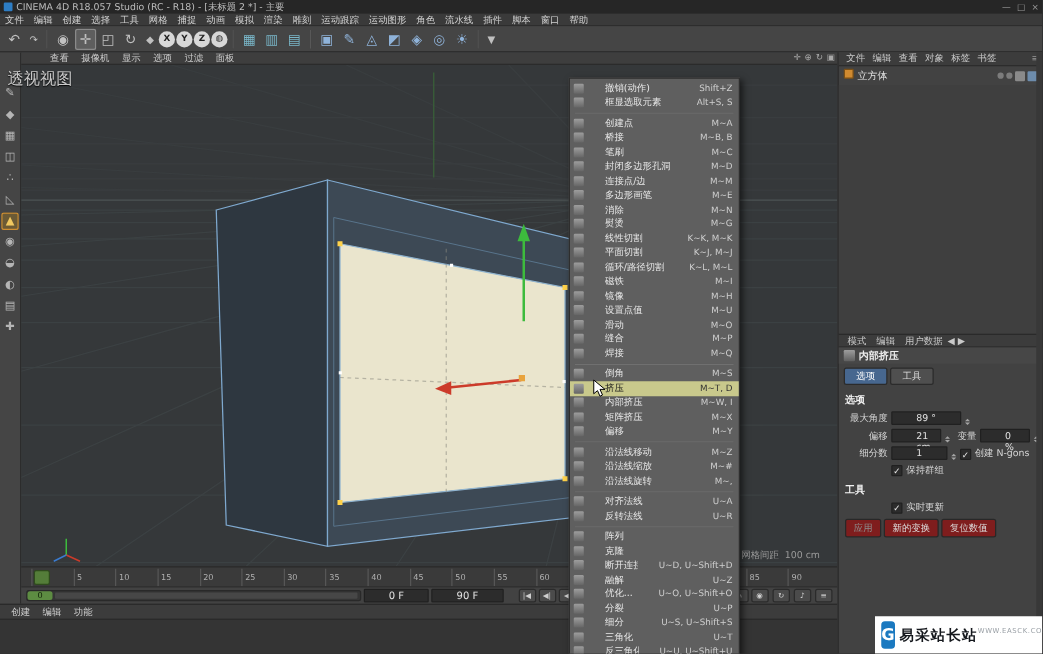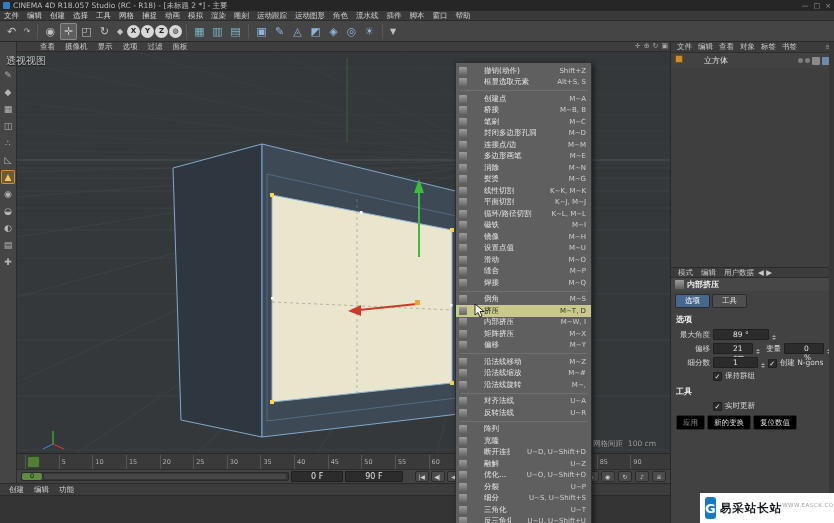--- a/index.html
+++ b/index.html
@@ -25,39 +25,39 @@
 .leftbar{position:absolute;left:0;top:42px;width:17px;height:441px;background:#454545;border-right:1px solid #2c2c2c;display:flex;flex-direction:column;align-items:center;padding-top:26px;gap:3px}
 .licon{width:14px;height:14px;display:flex;align-items:center;justify-content:center;color:#b5b5b5;font-size:9px;border-radius:2px}
 .licon.active{background:#6b5a35;box-shadow:inset 0 0 0 1px #cf8f33;color:#f0c860}
 
 
 .viewport{position:absolute;left:17px;top:42px;width:653px;height:411px;background:#35383a}
 .vmenu{position:relative;height:10px;background:#3e3e3e;border-bottom:1px solid #2b2b2b;display:flex;align-items:center;padding-left:18px;color:#cbcbcb;font-size:7.5px}
 .vmenu .mitem{padding:0 5px}
 .vcorner{position:absolute;right:2px;top:0;display:flex;gap:3px;color:#a8a8a8;font-size:7px}
 .scene{position:absolute;left:0;top:10px;width:653px;height:401px;display:block}
-.persp-label{position:absolute;left:6px;top:54px;color:#c8c8c8;font-size:10px;z-index:6;text-shadow:0 1px 1px #000}
+.persp-label{position:absolute;left:6px;top:54px;color:#c8c8c8;font-size:13px;z-index:6;text-shadow:0 1px 1px #000}
 .gridinfo{position:absolute;right:14px;bottom:4px;color:#9b9b9b;font-size:7.5px;z-index:6}
 
 
 .ctxmenu{position:absolute;left:455px;top:62px;width:137px;background:#5f5f5f;border:1px solid #2e2e2e;box-shadow:2px 2px 5px rgba(0,0,0,.55);z-index:20;padding:2px 0}
 .citem{display:flex;align-items:center;height:11.5px;padding:0 5px 0 3px;gap:17px;font-size:7.5px;color:#e8e8e8;white-space:nowrap}
 .cicon{width:8px;height:8px;border-radius:1px;background:linear-gradient(#9d9d9d,#666);flex:0 0 auto}
 .clabel{flex:1;overflow:hidden}
 .cshort{color:#cfcfcf;font-size:7px}
 .citem.hl{background:#c9c98c;color:#181818}
 .citem.hl .cshort{color:#333}
 .csep{height:1px;background:#484848;border-bottom:1px solid #707070;margin:2px 4px}
 
 
 .rightpanel{position:absolute;left:670px;top:42px;width:164px;height:481px;background:#424242;border-left:1px solid #282828}
 .ptabs{height:11px;background:#3c3c3c;border-bottom:1px solid #2c2c2c;display:flex;align-items:center;padding:0 3px;color:#c9c9c9;font-size:7.5px}
 .ptabs .mitem{padding:0 3px}
 .ptabs .pend{margin-left:auto;color:#999;font-size:7px;display:flex;gap:3px}
-.objrow{display:flex;gap:21px;padding:2px 4px;color:#e3e3e3}
+.objrow{display:flex;gap:3px;padding:2px 4px;color:#e3e3e3}
 .objcube{width:8px;height:8px;background:#cf8a30;border:1px solid #7a4f16;border-radius:1px}
 .objdots{margin-left:auto;display:flex;gap:2px;align-items:center}
 .dot{width:5px;height:5px;border-radius:50%;background:#7c7c7c}
 .tag{width:8px;height:8px;border-radius:1px}
 .tag.t1{background:#8a8a8a}
 .tag.t2{background:#6d8cac}
 .omtree{height:199px;background:#3f3f3f}
 .attrhdr{height:11px;background:#3c3c3c;border-top:1px solid #2a2a2a;border-bottom:1px solid #2c2c2c;display:flex;align-items:flex-start;padding:0 3px;color:#c9c9c9;font-size:7.5px}
 .attrtitle{height:13px;display:flex;align-items:center;gap:3px;padding:0 4px;background:#474747;color:#ededed;font-weight:bold}
 .atticon{width:9px;height:9px;background:linear-gradient(#9d9d9d,#5f5f5f);border-radius:1px}
@@ -67,21 +67,21 @@
 .asection{padding:4px 5px 2px;font-weight:bold;color:#f0f0f0}
 .frow{display:flex;align-items:flex-end;gap:3px;padding:1.5px 5px;color:#d6d6d6;font-size:7.5px}
 .flabel{min-width:34px;text-align:right;white-space:nowrap}
 .fld{background:#2c2c2c;border:1px solid #202020;border-radius:1px;height:11px;line-height:9px;padding:0 19px;color:#e2e2e2;min-width:32px}
 .spin{display:flex;flex-direction:column;justify-content:center;gap:1px}
 .spin b{display:block;width:0;height:0;border:2.5px solid transparent}
 .spin b.up{border-bottom-color:#a5a5a5;border-top-width:0}
 .spin b.dn{border-top-color:#a5a5a5;border-bottom-width:0}
 .chk{width:9px;height:9px;background:#2c2c2c;border:1px solid #202020;color:#e8e8e8;font-size:7px;line-height:8px;text-align:center;border-radius:1px}
 .abtns{display:flex;gap:2px;padding:3px 5px}
-.abtn{padding:1.5px 6px;background:#000000;border:1px solid #282828;border-radius:2px;color:#ddd;font-size:7.5px;white-space:nowrap}
+.abtn{padding:1.5px 6px;background:#7f1d1d;border:1px solid #282828;border-radius:2px;color:#ddd;font-size:7.5px;white-space:nowrap}
 .abtn.disabled{color:#8d8d8d}
 .pscroll{position:absolute;right:0;top:0;width:5px;height:100%;background:#383838}
 
 
 .timeline{position:absolute;left:17px;top:453px;width:653px;height:16px;background:#3a3a3a;border-top:1px solid #292929}
 .tmarker{position:absolute;left:10px;top:2px;width:13px;height:12px;background:#547d39;border:1px solid #2f4a1e;border-radius:2px;z-index:2}
 .ticks{position:absolute;left:8px;right:6px;top:1px;bottom:0;display:flex}
 .tick{flex:1;border-left:1px solid #565656;padding-left:2px;color:#b0b0b0;font-size:6.5px;line-height:14px}
 .transport{position:absolute;left:17px;top:469px;width:653px;height:14px;background:#424242;border-top:1px solid #2d2d2d;display:flex;align-items:center;gap:2px;padding:0 4px}
 .pslider{flex:1;height:9px;background:#353535;border:1px solid #292929;border-radius:2px;position:relative;max-width:268px}

